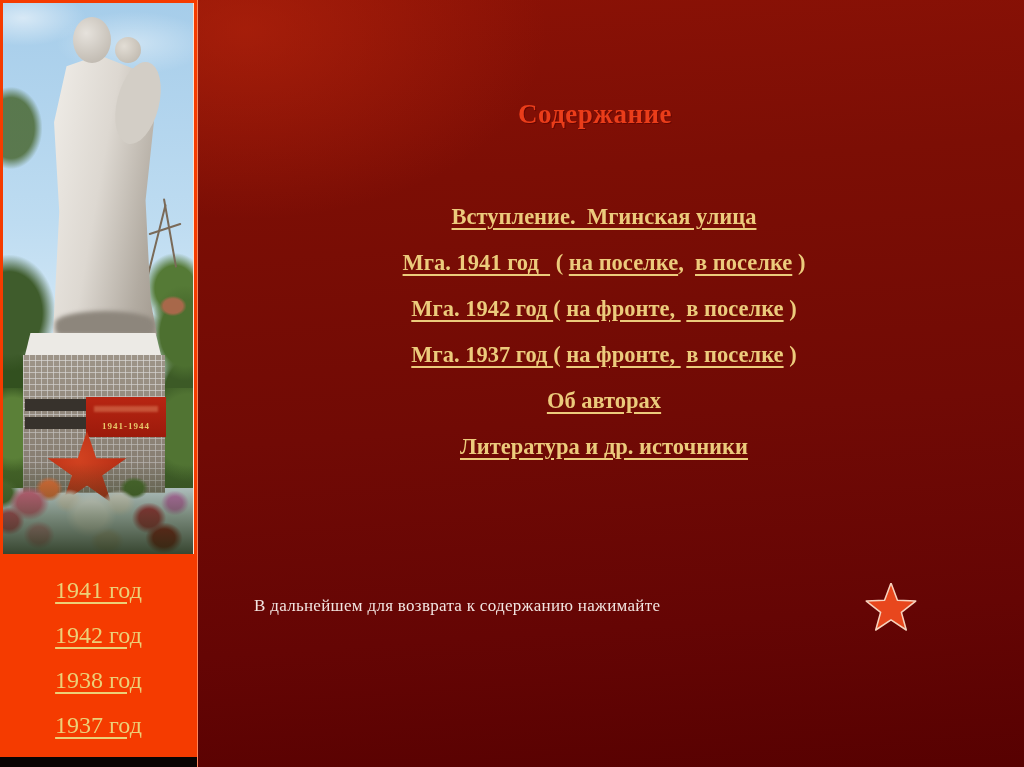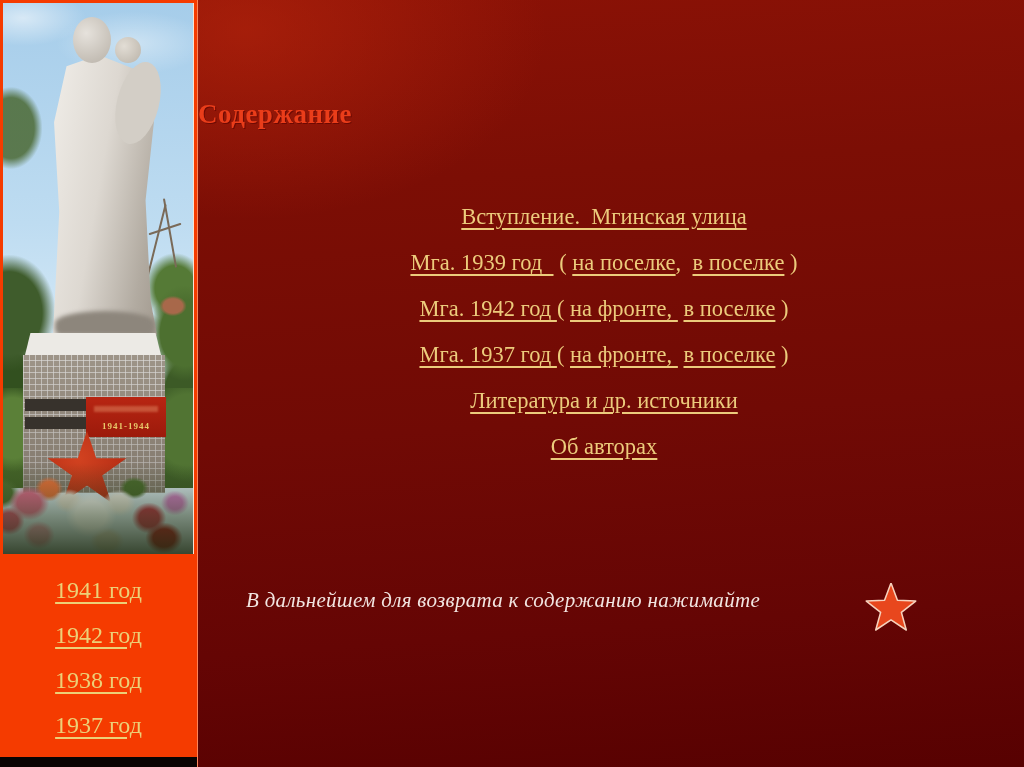--- a/index.html
+++ b/index.html
@@ -98,50 +98,50 @@
       radial-gradient(22px 18px at 108px 78px,#e0d8cc 45%,transparent 78%);}
 
   
   .years{position:absolute;left:0;top:568px;width:100%;text-align:center;}
   .year-link{display:block;height:45px;line-height:45px;font-size:24px;
     color:var(--year-gold);text-decoration:underline;text-underline-offset:4px;
     cursor:pointer;}
 
   
   .main{position:absolute;left:198px;top:0;right:0;bottom:0;}
-  .title{position:absolute;left:0;top:99px;width:100%;margin:0;
+  .title{position:absolute;left:0;top:99px;width:100%;margin:0;text-align:center;
     padding-right:32px;box-sizing:border-box;
     font-size:27px;font-weight:bold;color:var(--title-red);
     text-shadow:1px 1px 0 rgba(80,0,0,.55);letter-spacing:.5px;}
   .toc{position:absolute;left:0;top:194px;width:100%;text-align:center;
-    padding-right:14px;box-sizing:border-box;}
+    padding-right:14px;box-sizing:border-box;font-weight:bold;}
   .toc-line{white-space:pre;height:46px;line-height:46px;font-size:22.5px;
     color:var(--link-gold);}
   .toc-link{color:var(--link-gold);text-decoration:underline;
     text-underline-offset:4px;cursor:pointer;}
-  .note{position:absolute;left:48px;top:588px;margin:0;font-style:italic;
-    font-size:21px;color:var(--note-color);letter-spacing:.3px;}
+  .note{position:absolute;left:48px;top:588px;margin:8px;
+    font-size:17px;color:var(--note-color);letter-spacing:.3px;}
   .star-btn{position:absolute;left:666px;top:583px;width:54px;height:50px;
     cursor:pointer;background:none;border:none;padding:0;}
 </style>
 </head>
 <body>
 
 <div class="slide" style="--sidebar-bg: #f53b00; --title-red: #ea3d1a; --link-gold: #eccb7c; --year-gold: #ecd077; --note-color: #f2e5e1; --star-fill: #e8471d; --star-outline: #f6d2bd;">
 
   <div class="main">
     <h1 class="title">Содержание</h1>
 
     <nav class="toc" id="toc">
         <div class="toc-line"><a class="toc-link">Вступление.  Мгинская улица</a></div>
-        <div class="toc-line"><a class="toc-link">Мга. 1939 год  </a><span class="toc-sep"> ( </span><a class="toc-link">на поселке</a><span class="toc-sep">,  </span><a class="toc-link">в поселке</a><span class="toc-sep"> )</span></div>
+        <div class="toc-line"><a class="toc-link">Мга. 1941 год  </a><span class="toc-sep"> ( </span><a class="toc-link">на поселке</a><span class="toc-sep">,  </span><a class="toc-link">в поселке</a><span class="toc-sep"> )</span></div>
         <div class="toc-line"><a class="toc-link">Мга. 1942 год </a><span class="toc-sep">( </span><a class="toc-link">на фронте, </a><span class="toc-sep"> </span><a class="toc-link">в поселке</a><span class="toc-sep"> )</span></div>
         <div class="toc-line"><a class="toc-link">Мга. 1937 год </a><span class="toc-sep">( </span><a class="toc-link">на фронте, </a><span class="toc-sep"> </span><a class="toc-link">в поселке</a><span class="toc-sep"> )</span></div>
+        <div class="toc-line"><a class="toc-link">Об авторах</a></div>
         <div class="toc-line"><a class="toc-link">Литература и др. источники</a></div>
-        <div class="toc-line"><a class="toc-link">Об авторах</a></div>
       </nav>
 
     <p class="note">В дальнейшем для возврата к содержанию нажимайте</p>
 
     <button class="star-btn" title="">
       <svg width="54" height="50" viewBox="0 0 52 48">
         <polygon points="26,0 32.2,16.5 49.8,17.3 36,28.2 40.7,45.2 26,35.5 11.3,45.2 16,28.2 2.2,17.3 19.8,16.5" style="fill:var(--star-fill);stroke:var(--star-outline);stroke-width:1.5;stroke-linejoin:round;"></polygon>
       </svg>
     </button>
   </div>

